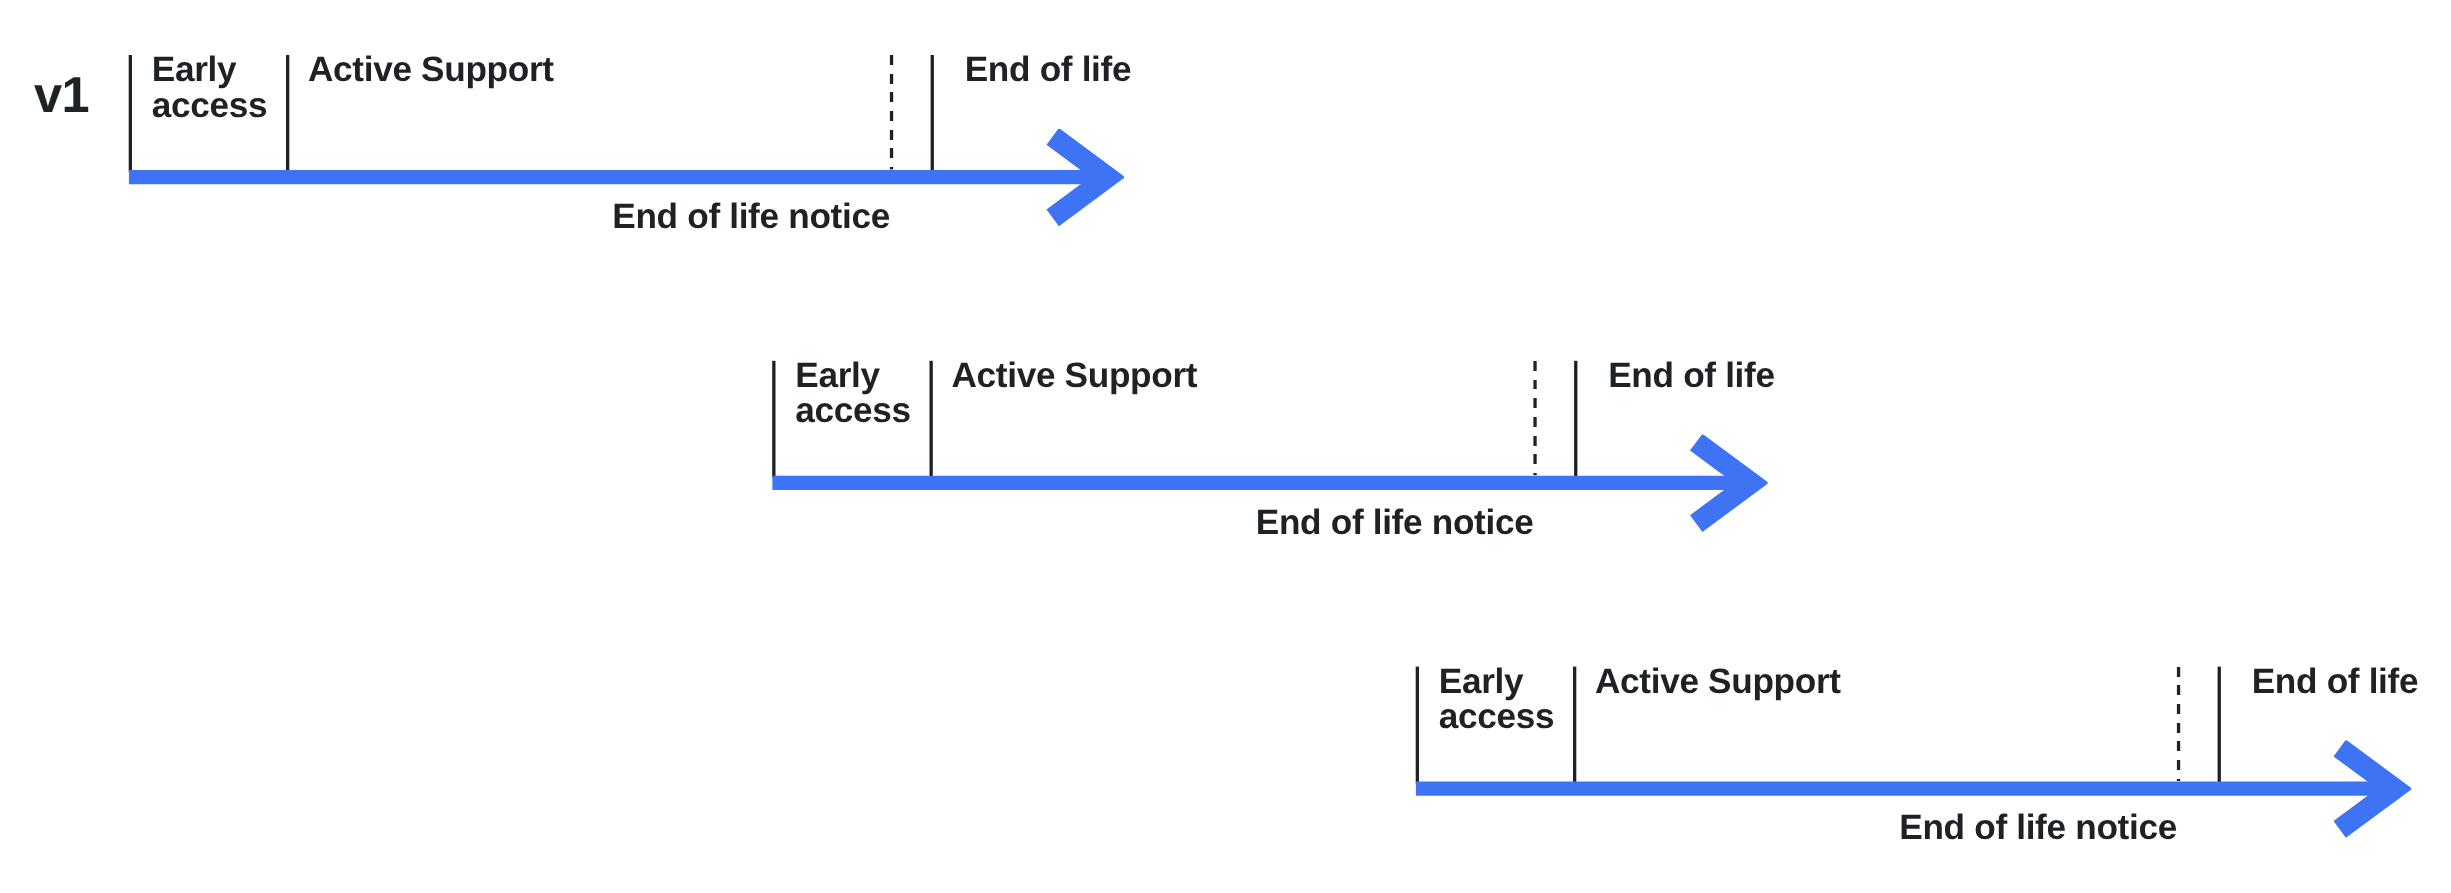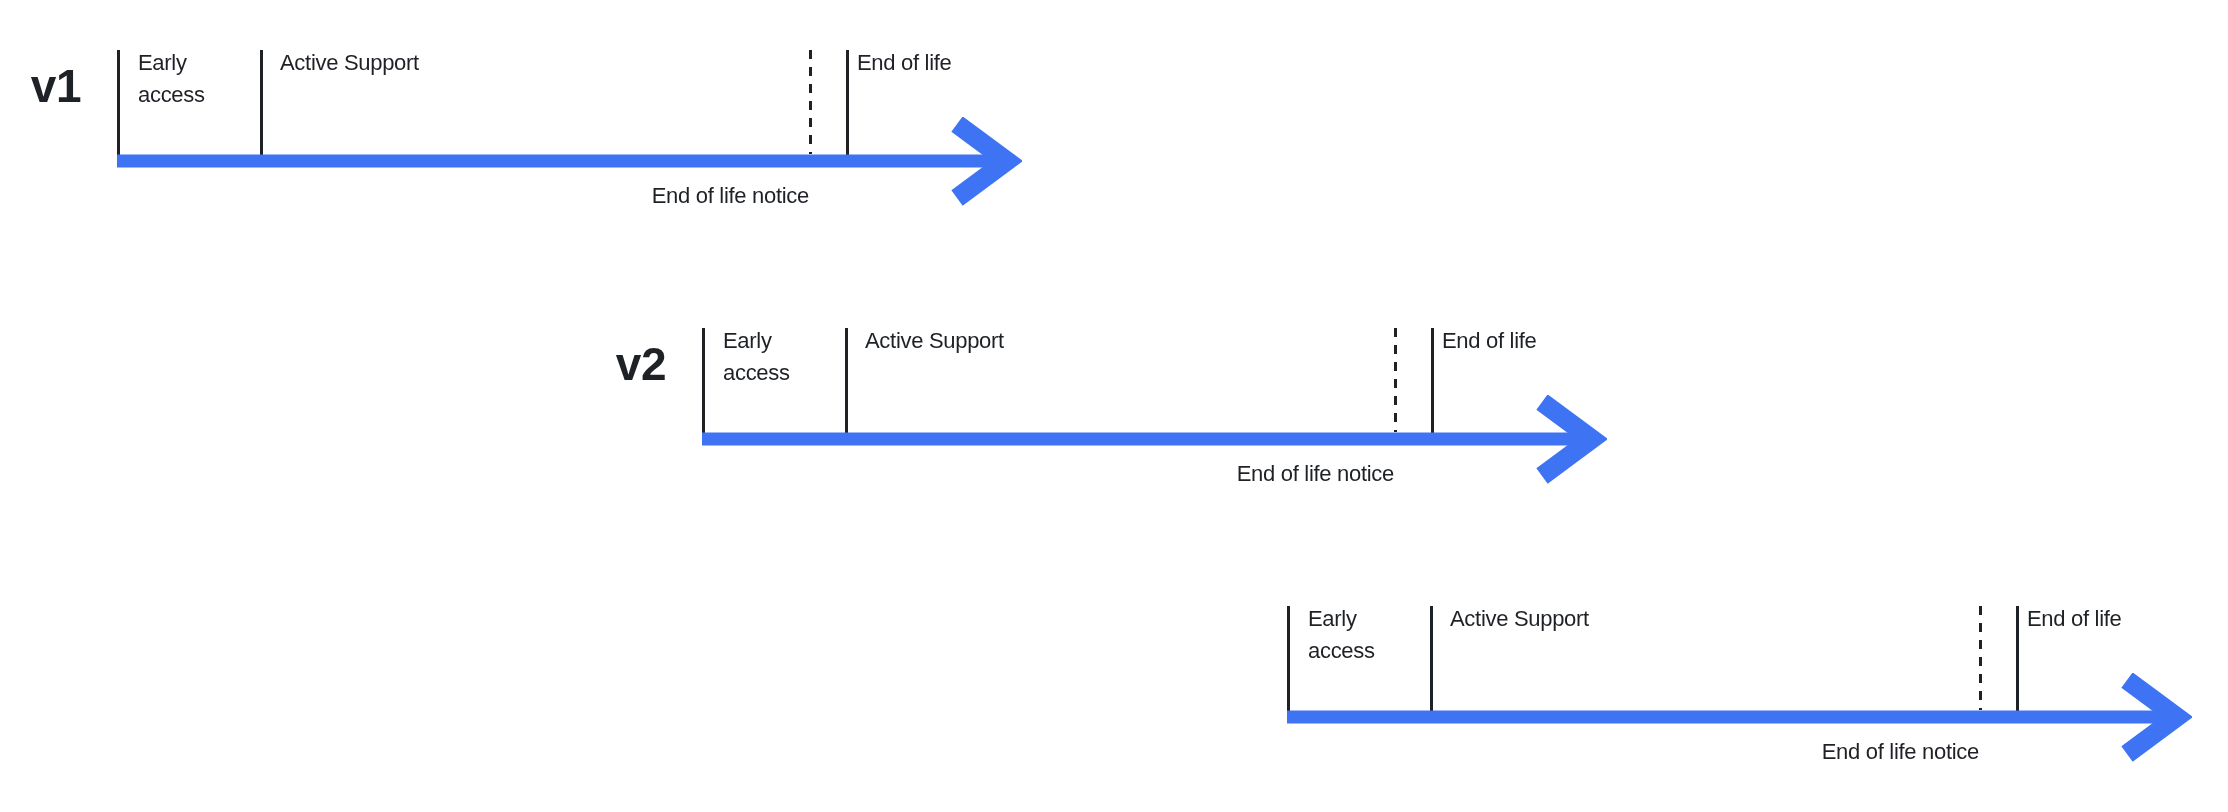--- a/index.html
+++ b/index.html
@@ -33,26 +33,26 @@
   }
   .t-start{left:0;}
   .t-active{left:143px;}
   .t-eol{left:729px;}
   .dash{
     position:absolute;left:692px;top:10px;width:3px;height:104px;
     background:repeating-linear-gradient(to bottom, var(--ink) 0 9px, transparent 9px 17px);
   }
   .lbl{
     position:absolute;
-    font-size:22px;font-weight:400;line-height:32px;letter-spacing:-0.3px;
+    font-size:32px;font-weight:700;line-height:32px;letter-spacing:-0.3px;
     white-space:nowrap;
   }
   .lbl-early{left:21px;top:7px;width:108px;white-space:normal;}
   .lbl-active{left:163px;top:7px;text-align:center;}
-  .lbl-eol{left:740px;top:7px;}
+  .lbl-eol{left:760px;top:7px;}
   .lbl-notice{left:392px;top:140px;width:300px;text-align:right;}
   .arrow{position:absolute;left:0;top:77px;display:block;}
   .arrow .shaft{stroke:var(--accent);stroke-width:13;}
   .arrow .head{stroke:var(--accent);stroke-width:19;fill:none;stroke-linejoin:miter;}
 </style>
 </head>
 <body>
 
 <div class="canvas">
 
@@ -66,21 +66,20 @@
     <div class="tick t-eol"></div>
     <div class="lbl lbl-eol">End of life</div>
     <svg class="arrow" width="905" height="90" viewBox="0 0 905 90" aria-hidden="true">
       <line class="shaft" x1="0" y1="44" x2="886" y2="44"></line>
       <polyline class="head" points="840,7 890,44 840,81"></polyline>
     </svg>
     <div class="lbl lbl-notice">End of life notice</div>
   </div>
 
   <div class="row row-2">
-    <div class="vlabel">v2</div>
     <div class="tick t-start"></div>
     <div class="lbl lbl-early">Early access</div>
     <div class="tick t-active"></div>
     <div class="lbl lbl-active">Active Support</div>
     <div class="dash"></div>
     <div class="tick t-eol"></div>
     <div class="lbl lbl-eol">End of life</div>
     <svg class="arrow" width="905" height="90" viewBox="0 0 905 90" aria-hidden="true">
       <line class="shaft" x1="0" y1="44" x2="886" y2="44"></line>
       <polyline class="head" points="840,7 890,44 840,81"></polyline>

